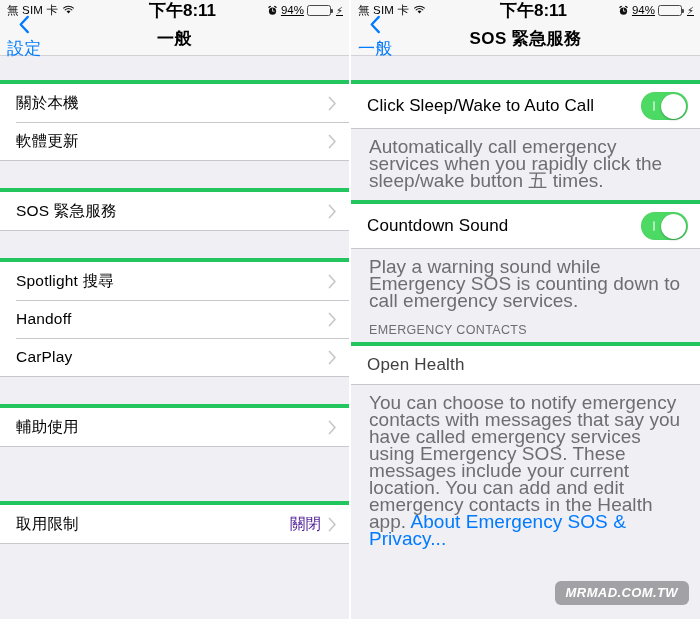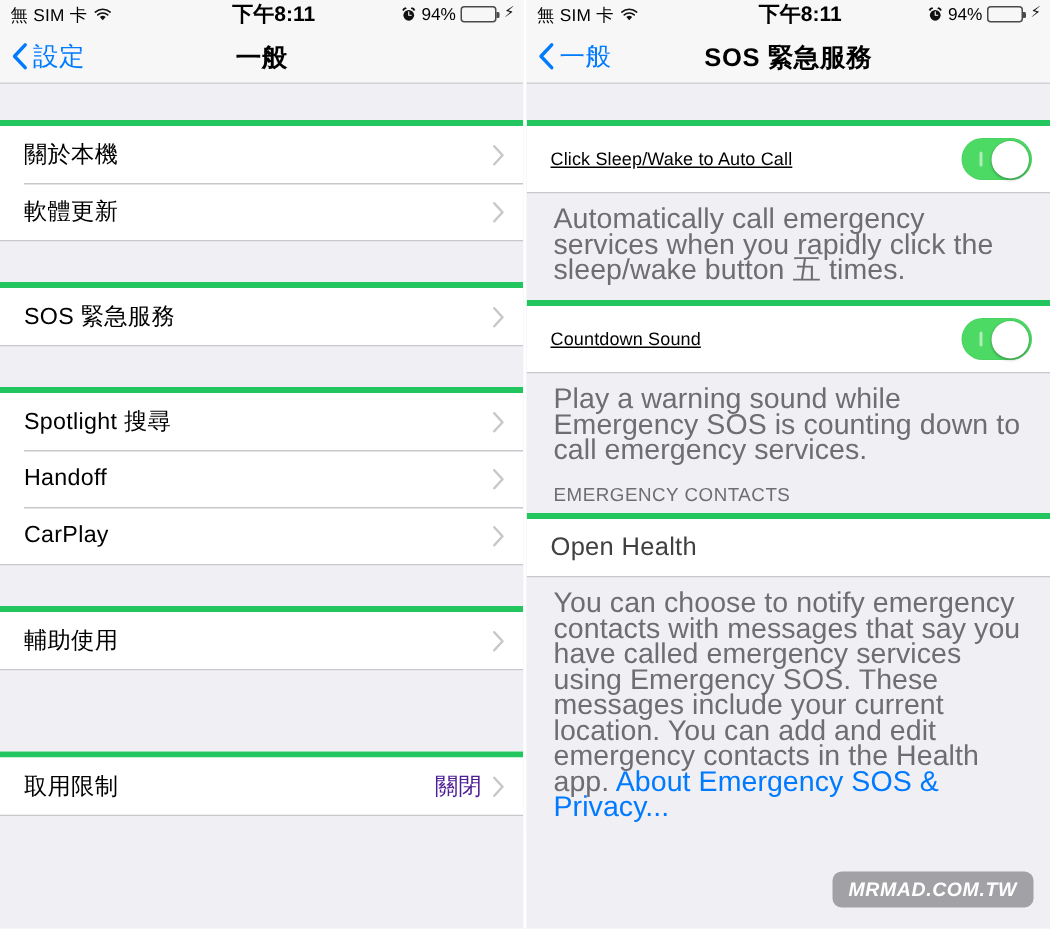--- a/index.html
+++ b/index.html
@@ -33,24 +33,24 @@
     color: #000;
     position: relative;
   }
   .sb-left { display: flex; align-items: center; gap: 4px; }
   .sb-carrier { font-size: 11.5px; letter-spacing: 0.2px; white-space: nowrap; }
   .wifi { width: 13px; height: 10px; position: relative; display:inline-block; }
   .wifi svg { display:block; }
   .sb-center {
     position: absolute; left: 16px; right: 0; top: 0; height: 20px;
     display: flex; align-items: center; justify-content: center;
-    font-size: 14px; font-weight: 600; pointer-events: none;
+    font-size: 17px; font-weight: 600; pointer-events: none;
   }
   .sb-right {
-    margin-left: auto; display: flex; align-items: flex-start; gap: 3px; z-index: 2;
+    margin-left: auto; display: flex; align-items: flex-end; gap: 3px; z-index: 2; text-decoration: underline;
   }
   .alarm-ico { width: 11px; height: 11px; display:block; }
   .sb-batt-pct { font-size: 11.5px; }
   .batt {
     width: 24px; height: 11px;
     border: 1px solid #4a4a4a; border-radius: 2.5px;
     position: relative; padding: 1px; display: inline-block;
   }
   .batt:after {
     content:""; position:absolute; right:-3px; top:3.2px;
@@ -62,21 +62,21 @@
   
   .navbar {
     height: 36px;
     background: #f7f7f7;
     border-bottom: 1px solid #d2d2d6;
     display: flex; align-items: center;
     position: relative;
   }
   .nav-back {
     display: flex; align-items: center; gap: 3px;
-    padding-left: 7px; color: #007aff; cursor: pointer; z-index: 3;
+    padding-left: 7px; color: #007aff; cursor: pointer; z-index: 3; flex-direction: column;
   }
   .chev-left { width: 12px; height: 19px; display:block; }
   .nav-back-label { font-size: 17px; color:#007aff; letter-spacing:0.3px; }
   .nav-title {
     position:absolute; left:0; right:0; top:0; height:36px;
     display:flex; align-items:center; justify-content:center;
     font-size: 17px; font-weight: 600; color:#000;
     letter-spacing: 0.4px; pointer-events:none;
   }
 
@@ -93,21 +93,21 @@
   }
   .row + .row:before {
     content:""; position:absolute; left:16px; right:0; top:0; height:1px; background:#c8c7cc;
   }
   .row-label { font-size: 15.5px; color:#000; letter-spacing:0.2px; flex:1; }
   .row-value { font-size: 15.5px; color:#4c1d95; margin-right:7px; }
   .disclosure { width:9px; height:15px; display:block; flex:0 0 auto; }
 
   
   .row.toggle-row { height: 44px; }
-  .row.toggle-row .row-label { font-size: 12px; letter-spacing:0.1px;text-decoration:underline; }
+  .row.toggle-row .row-label { font-size: 17px; letter-spacing:0.1px; }
   .switch {
     width: 47px; height: 28px; border-radius: 14px;
     background: #4cd964; position: relative; flex:0 0 auto; cursor:pointer;
     box-shadow: inset 0 0 0 0.5px rgba(0,0,0,0.04);
   }
   .switch .knob {
     position:absolute; top:1.5px; left: 20px;
     width: 25px; height: 25px; border-radius: 50%;
     background:#ffffff;
     box-shadow: 0 1px 2px rgba(0,0,0,0.28), 0 0 1px rgba(0,0,0,0.2);

